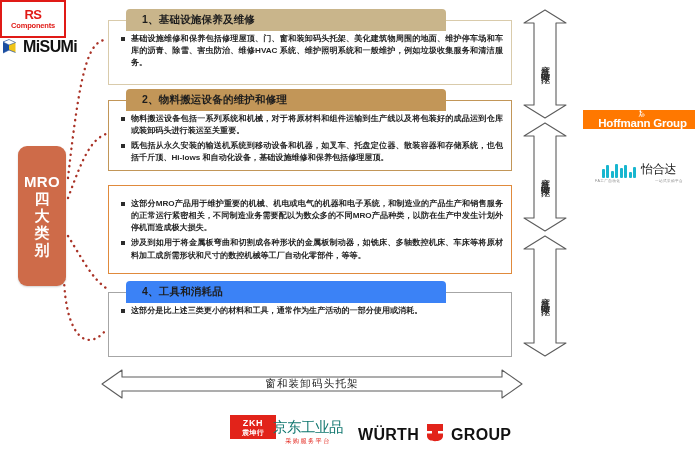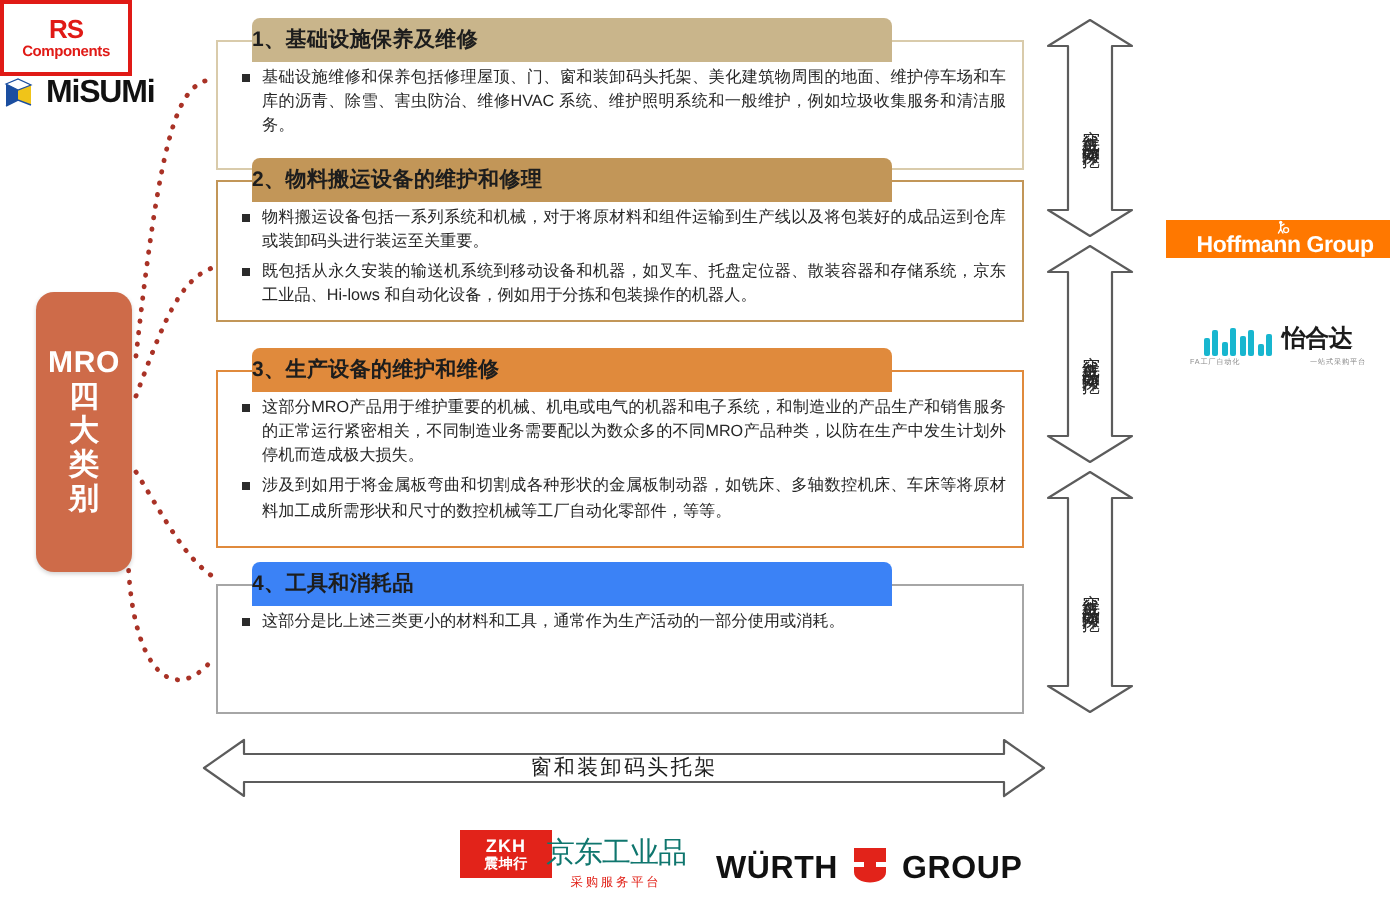--- a/index.html
+++ b/index.html
@@ -29,44 +29,44 @@
   
   .cat-box{position:absolute;left:108px;width:404px;box-sizing:border-box;}
   .cat-frame{
     position:absolute;left:0;right:0;top:11px;bottom:0;
     border:1.2px solid #C9B58B;background:#fff;box-sizing:border-box;
   }
   .cat-head{
     position:absolute;left:18px;top:0;height:22px;width:320px;
     background:#C9B58B;border-radius:4px 4px 0 0;
     display:flex;align-items:center;
-    padding-left:0;box-sizing:border-box;
+    padding-left:16px;box-sizing:border-box;
     font-size:10.5px;font-weight:bold;color:#1d1d1d;letter-spacing:.2px;
     z-index:3;
   }
   .cat-body{
     position:relative;z-index:2;padding:24px 9px 6px 13px;
     font-size:8.1px;color:#262626;line-height:1.5;
   }
-  .bullet-row{display:flex;align-items:flex-start;margin-bottom:3px;}
+  .bullet-row{display:flex;align-items:flex-start;margin-bottom:3px;font-weight:bold;}
   .bullet-row:last-child{margin-bottom:0;}
   .bullet-sq{
     width:4px;height:4px;background:#2b2b2b;flex:0 0 4px;
     margin-top:4px;margin-right:6px;
   }
   .bullet-tx{flex:1;text-align:justify;}
 
   
   #cat-1 .cat-head{background:#C9B58B;} #cat-1 .cat-frame{border-color:#D9CBAB;}
   #cat-2 .cat-head{background:#C29658;} #cat-2 .cat-frame{border-color:#C29658;}
   #cat-3 .cat-head{background:#E08A3C;} #cat-3 .cat-frame{border-color:#E08A3C;}
   #cat-4 .cat-head{background:#3b82f6;} #cat-4 .cat-frame{border-color:#A6A6A6;}
 
   #cat-1{top:9px;height:76px;}
-  #cat-2{top:79px;height:82px;}
+  #cat-2{top:89px;height:82px;}
   #cat-3{top:174px;height:100px;}
   #cat-4{top:281px;height:76px;}
 
   
   .v-arrow{position:absolute;width:48px;}
   .v-arrow svg{position:absolute;left:0;top:0;}
   .v-arrow .v-label{
     position:absolute;left:0;top:0;width:48px;height:100%;
     display:flex;align-items:center;justify-content:center;
   }
@@ -92,21 +92,21 @@
 
   #logo-hoffmann{left:583px;top:110px;width:112px;height:19px;
     background:#FF7800;display:flex;align-items:center;padding-left:4px;box-sizing:border-box;}
   #logo-hoffmann .hf-txt{color:#fff;font-size:11.5px;font-weight:bold;letter-spacing:-.2px;margin-left:3px;}
 
   #logo-yhdc{left:583px;top:157px;width:112px;height:30px;
     display:flex;flex-direction:column;justify-content:center;align-items:center;}
   #logo-yhdc .yh-top{display:flex;align-items:flex-end;}
   #logo-yhdc .yh-bars{display:flex;align-items:flex-end;height:15px;margin-right:3px;}
   #logo-yhdc .yh-bars i{display:block;width:3px;background:#18B6CF;margin-right:1.5px;border-radius:1px;}
-  #logo-yhdc .yh-cn{font-size:12px;font-weight:bold;color:#1b1b1b;letter-spacing:-.3px;}
+  #logo-yhdc .yh-cn{font-size:12px;font-weight:normal;color:#1b1b1b;letter-spacing:-.3px;}
   #logo-yhdc .yh-sub{display:flex;justify-content:space-between;width:88px;margin-top:1px;}
   #logo-yhdc .yh-sub span{font-size:3.6px;color:#8a8a8a;letter-spacing:.4px;}
 
   #logo-rs{left:610px;top:206px;width:62px;height:34px;
     border:2.5px solid #E01A16;background:#fff;
     display:flex;flex-direction:column;align-items:center;justify-content:center;}
   #logo-rs .rs-top{font-size:13px;font-weight:bold;color:#E01A16;line-height:1;letter-spacing:-.5px;}
   #logo-rs .rs-bot{font-size:7.5px;font-weight:bold;color:#E01A16;line-height:1.2;letter-spacing:-.2px;}
 
   #logo-misumi{left:600px;top:268px;width:100px;height:24px;display:flex;align-items:flex-start;}
@@ -170,28 +170,27 @@
   <div class="cat-box" id="cat-2">
     <div class="cat-frame"></div>
     <div class="cat-head">2、物料搬运设备的维护和修理</div>
     <div class="cat-body">
       <div class="bullet-row">
         <span class="bullet-sq"></span>
         <span class="bullet-tx">物料搬运设备包括一系列系统和机械，对于将原材料和组件运输到生产线以及将包装好的成品运到仓库或装卸码头进行装运至关重要。</span>
       </div>
       <div class="bullet-row">
         <span class="bullet-sq"></span>
-        <span class="bullet-tx">既包括从永久安装的输送机系统到移动设备和机器，如叉车、托盘定位器、散装容器和存储系统，京东工业品、Hi-lows 和自动化设备，例如用于分拣和包装操作的机器人。</span>
+        <span class="bullet-tx">既包括从永久安装的输送机系统到移动设备和机器，如叉车、托盘定位器、散装容器和存储系统，也包括千斤顶、Hi-lows 和自动化设备，基础设施维修和保养包括修理屋顶。</span>
       </div>
     </div>
   </div>
 
   <div class="cat-box" id="cat-3">
     <div class="cat-frame"></div>
-    <div class="cat-head">3、生产设备的维护和维修</div>
     <div class="cat-body">
       <div class="bullet-row">
         <span class="bullet-sq"></span>
         <span class="bullet-tx">这部分MRO产品用于维护重要的机械、机电或电气的机器和电子系统，和制造业的产品生产和销售服务的正常运行紧密相关，不同制造业务需要配以为数众多的不同MRO产品种类，以防在生产中发生计划外停机而造成极大损失。</span>
       </div>
       <div class="bullet-row">
         <span class="bullet-sq"></span>
         <span class="bullet-tx">涉及到如用于将金属板弯曲和切割成各种形状的金属板制动器，如铣床、多轴数控机床、车床等将原材料加工成所需形状和尺寸的数控机械等工厂自动化零部件，等等。</span>
       </div>
     </div>

